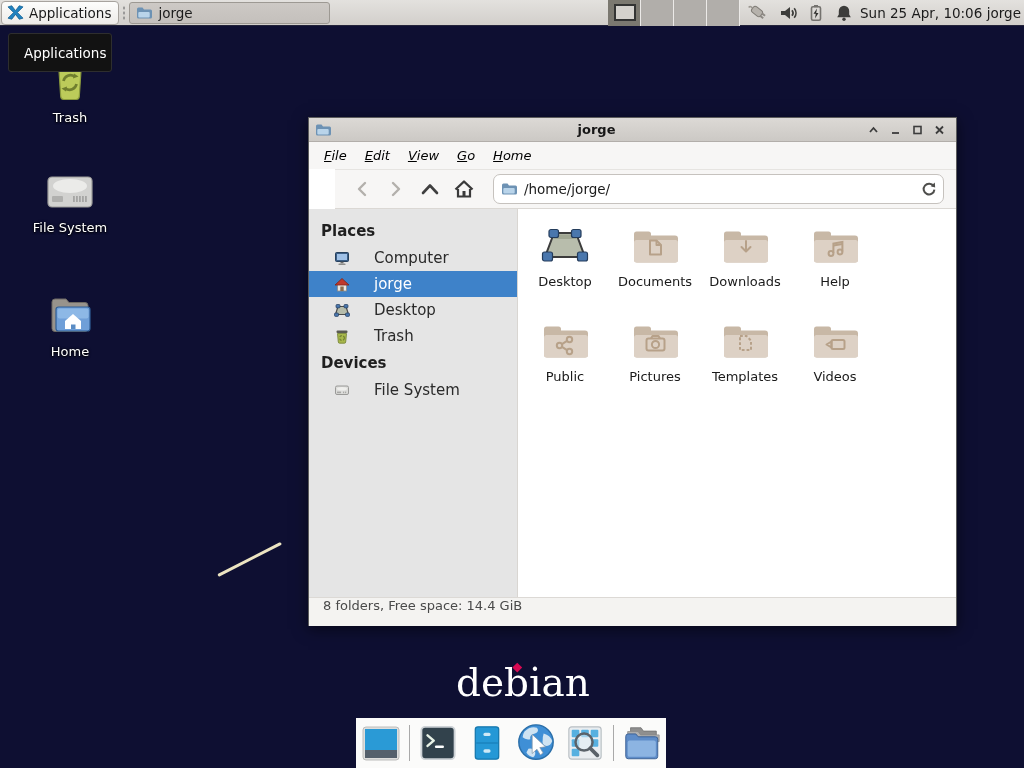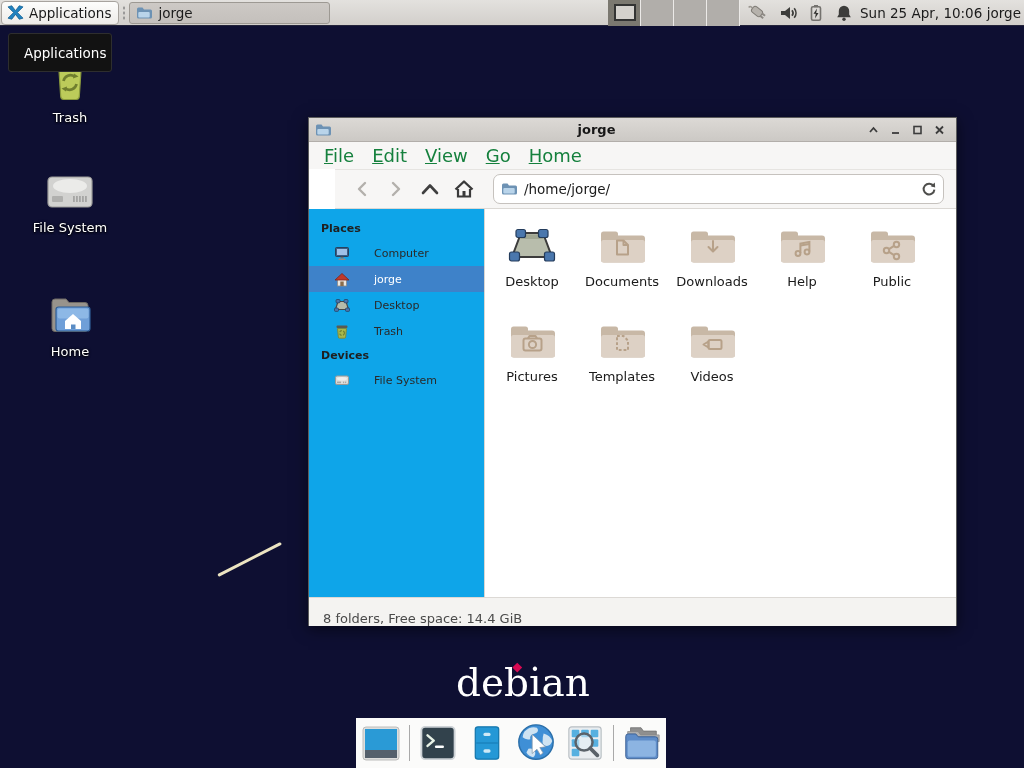--- a/index.html
+++ b/index.html
@@ -38,42 +38,42 @@
   .dicon .lbl { margin-top:4px; color:#fff; font-size:13px; text-shadow:0 1px 2px #000, 0 0 3px #000; }
 
   
   .win { position:absolute; left:308px; top:117px; width:649px; height:509px;
          background:#fff; border:1px solid #5c5c5c; box-shadow:0 3px 14px rgba(0,0,0,.55); }
   .titlebar { height:24px; background:linear-gradient(#dcd9d5,#ccc9c5); border-bottom:1px solid #b2aeaa;
               display:flex; align-items:center; padding:0 6px; }
   .titlebar .title { flex:1; text-align:center; font-weight:bold; font-size:13px; color:#161616; }
   .winbtn { width:22px; height:20px; display:flex; align-items:center; justify-content:center; }
   .menubar { height:27px; background:#f7f6f5; display:flex; align-items:center; padding-left:6px; }
-  .menu-item { display:inline-block; padding:4px 9px; font-size:18px; color:#15803d; }
+  .menu-item { display:inline-block; padding:4px 9px; font-size:13px; color:#000000;font-style:italic; }
   .menu-item::first-letter { text-decoration:underline; }
   .toolbar { height:40px; background:#f7f6f5; border-top:1px solid #e6e4e1; border-bottom:1px solid #dbd8d4;
              display:flex; align-items:center; padding:0 12px; gap:4px;margin-left:26px; }
   .navbtn { width:30px; height:30px; display:flex; align-items:center; justify-content:center; border-radius:4px; }
   .pathwrap { position:relative; flex:1; height:30px; margin-left:10px; }
   .pathwrap input { width:100%; height:30px; border:1px solid #c6c2be; border-radius:7px;
                     padding:0 32px 0 30px; font-size:13.5px; color:#1a1a1a; background:#fff;
                     font-family:"DejaVu Sans","Liberation Sans",sans-serif; }
   .path-folder { position:absolute; left:8px; top:8px; }
   .reload { position:absolute; right:7px; top:7px; }
 
   .winbody { display:flex; height:388px; }
-  .sidebar { width:176px; background:#0ea5e9; border-right:1px solid #d9d6d2; padding-top:8px; font-size:11px; }
+  .sidebar { width:209px; background:#e5e5e5; border-right:1px solid #d9d6d2; padding-top:8px; font-size:15px; }
   .side-head { font-weight:bold; color:#1f1f1f; padding:5px 0 5px 12px; }
   .side-item { display:flex; align-items:center; gap:24px; height:26px; padding-left:25px; color:#2a2a2a; }
   .side-item.selected { background:#3e82c9; color:#fff; }
   .mainpane { flex:1; padding:16px 0 0 2px; display:flex; flex-wrap:wrap; align-content:flex-start; }
   .fitem { width:90px; height:95px; text-align:center; }
   .fitem .lbl { font-size:13px; color:#1a1a1a; margin-top:3px; }
   .statusbar { height:29px; background:#f4f3f1; border-top:1px solid #dcd9d5;
-               display:flex; align-items:flex-end; padding-left:14px; font-size:13px; color:#4a4a4a; }
+               display:flex; align-items:flex-start; padding-left:14px; font-size:13px; color:#4a4a4a; }
 
   
   .debian { position:absolute; left:456px; top:660px; color:#fff; font-size:39px;
             font-family:"DejaVu Serif","Liberation Serif",serif; }
   .deb-cover { position:absolute; left:56px; top:3px; width:9px; height:9px; background:#0e0f32; }
   .deb-dot { position:absolute; left:57.5px; top:4px; width:6.5px; height:6.5px;
              background:#d70a53; transform:rotate(45deg); }
   .dock { position:absolute; left:356px; top:718px; width:310px; height:50px; background:#fbfbfa;
           display:flex; align-items:center; justify-content:center; gap:7px; }
   .dock-item { width:42px; height:42px; display:flex; align-items:center; justify-content:center; }

